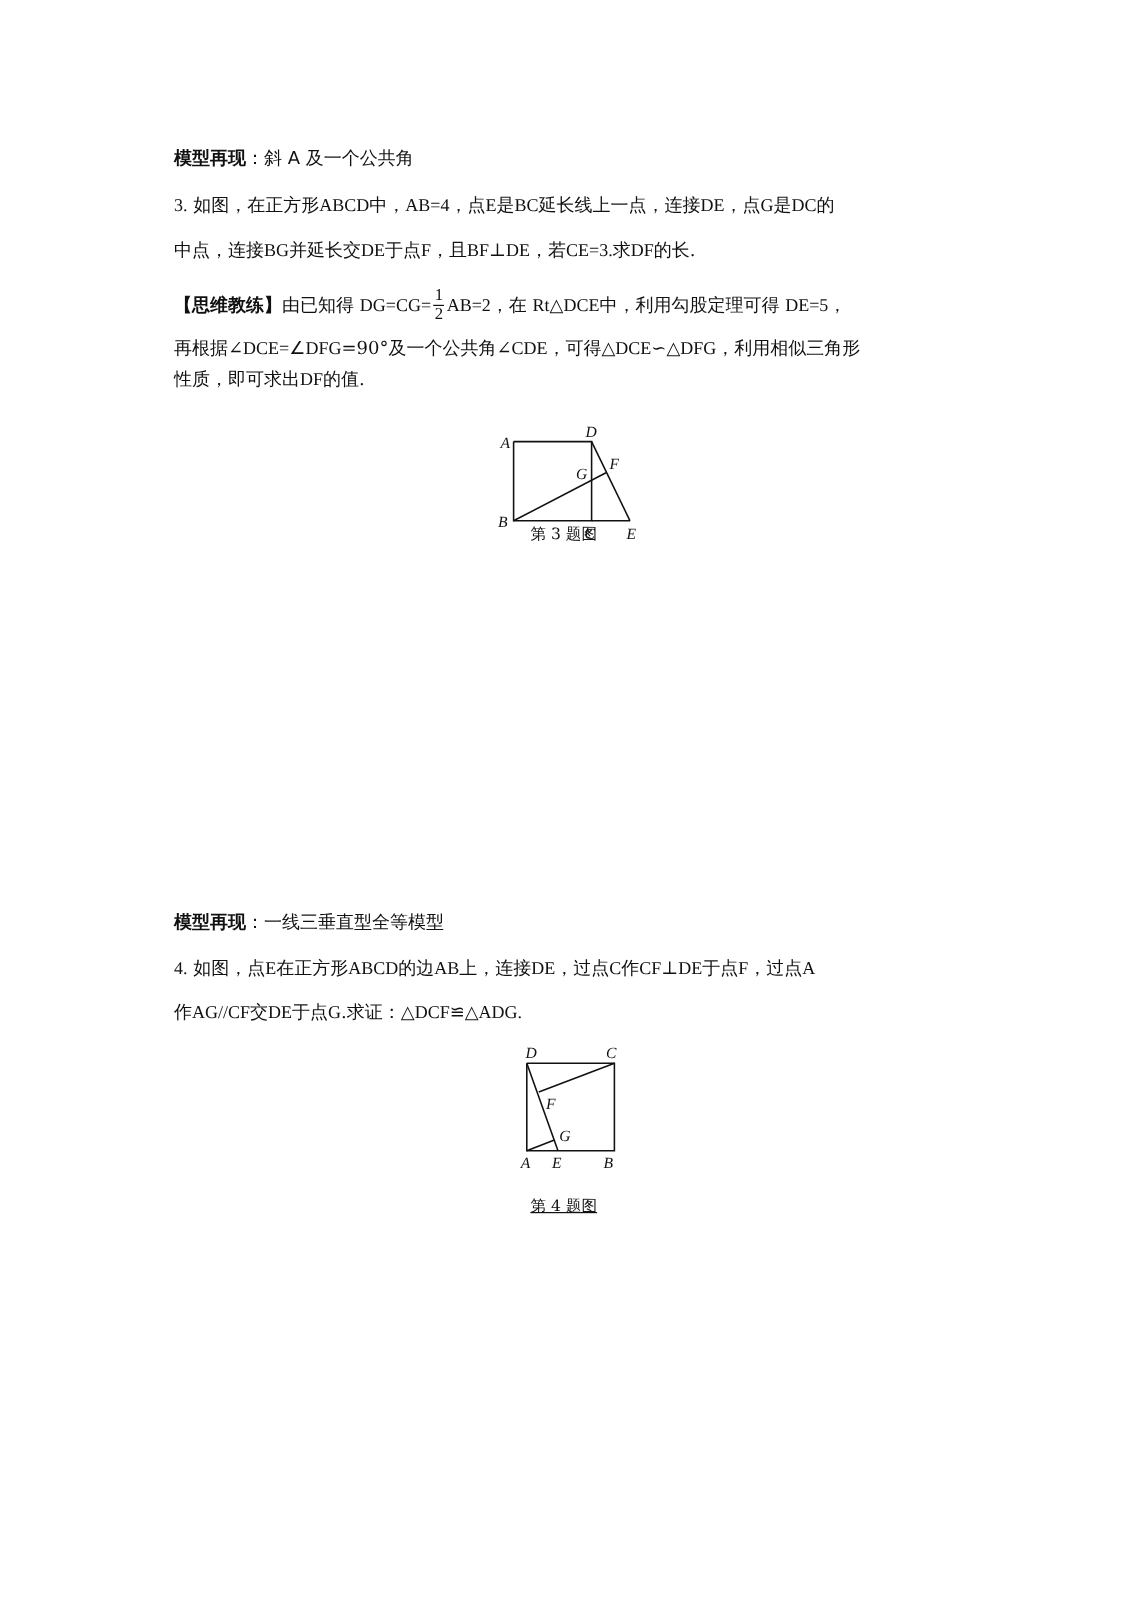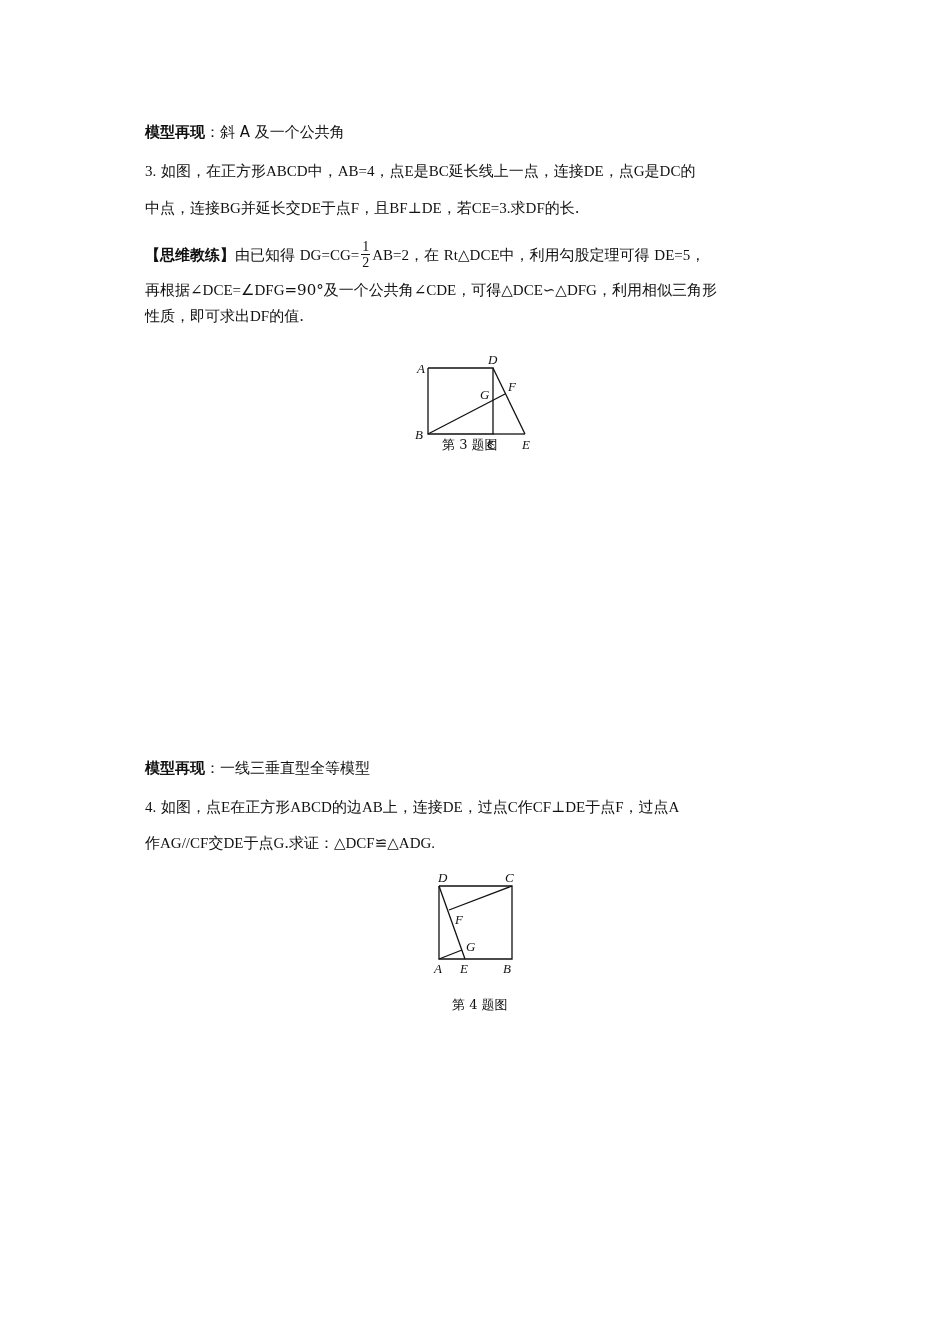--- a/index.html
+++ b/index.html
@@ -95,13 +95,13 @@
     <line x1="19" y1="97" x2="42" y2="88"></line>
   </g>
   <text x="18" y="20">D</text>
   <text x="85" y="20">C</text>
   <text x="35" y="62">F</text>
   <text x="46" y="89">G</text>
   <text x="14" y="111">A</text>
   <text x="40" y="111">E</text>
   <text x="83" y="111">B</text>
 </svg>
-<div class="caption" style="left:452px; top:996px;">第 4 题图</div>
+<div class="caption" style="left:442px; top:996px;text-decoration:underline;">第 4 题图</div>
 
 </body></html>

